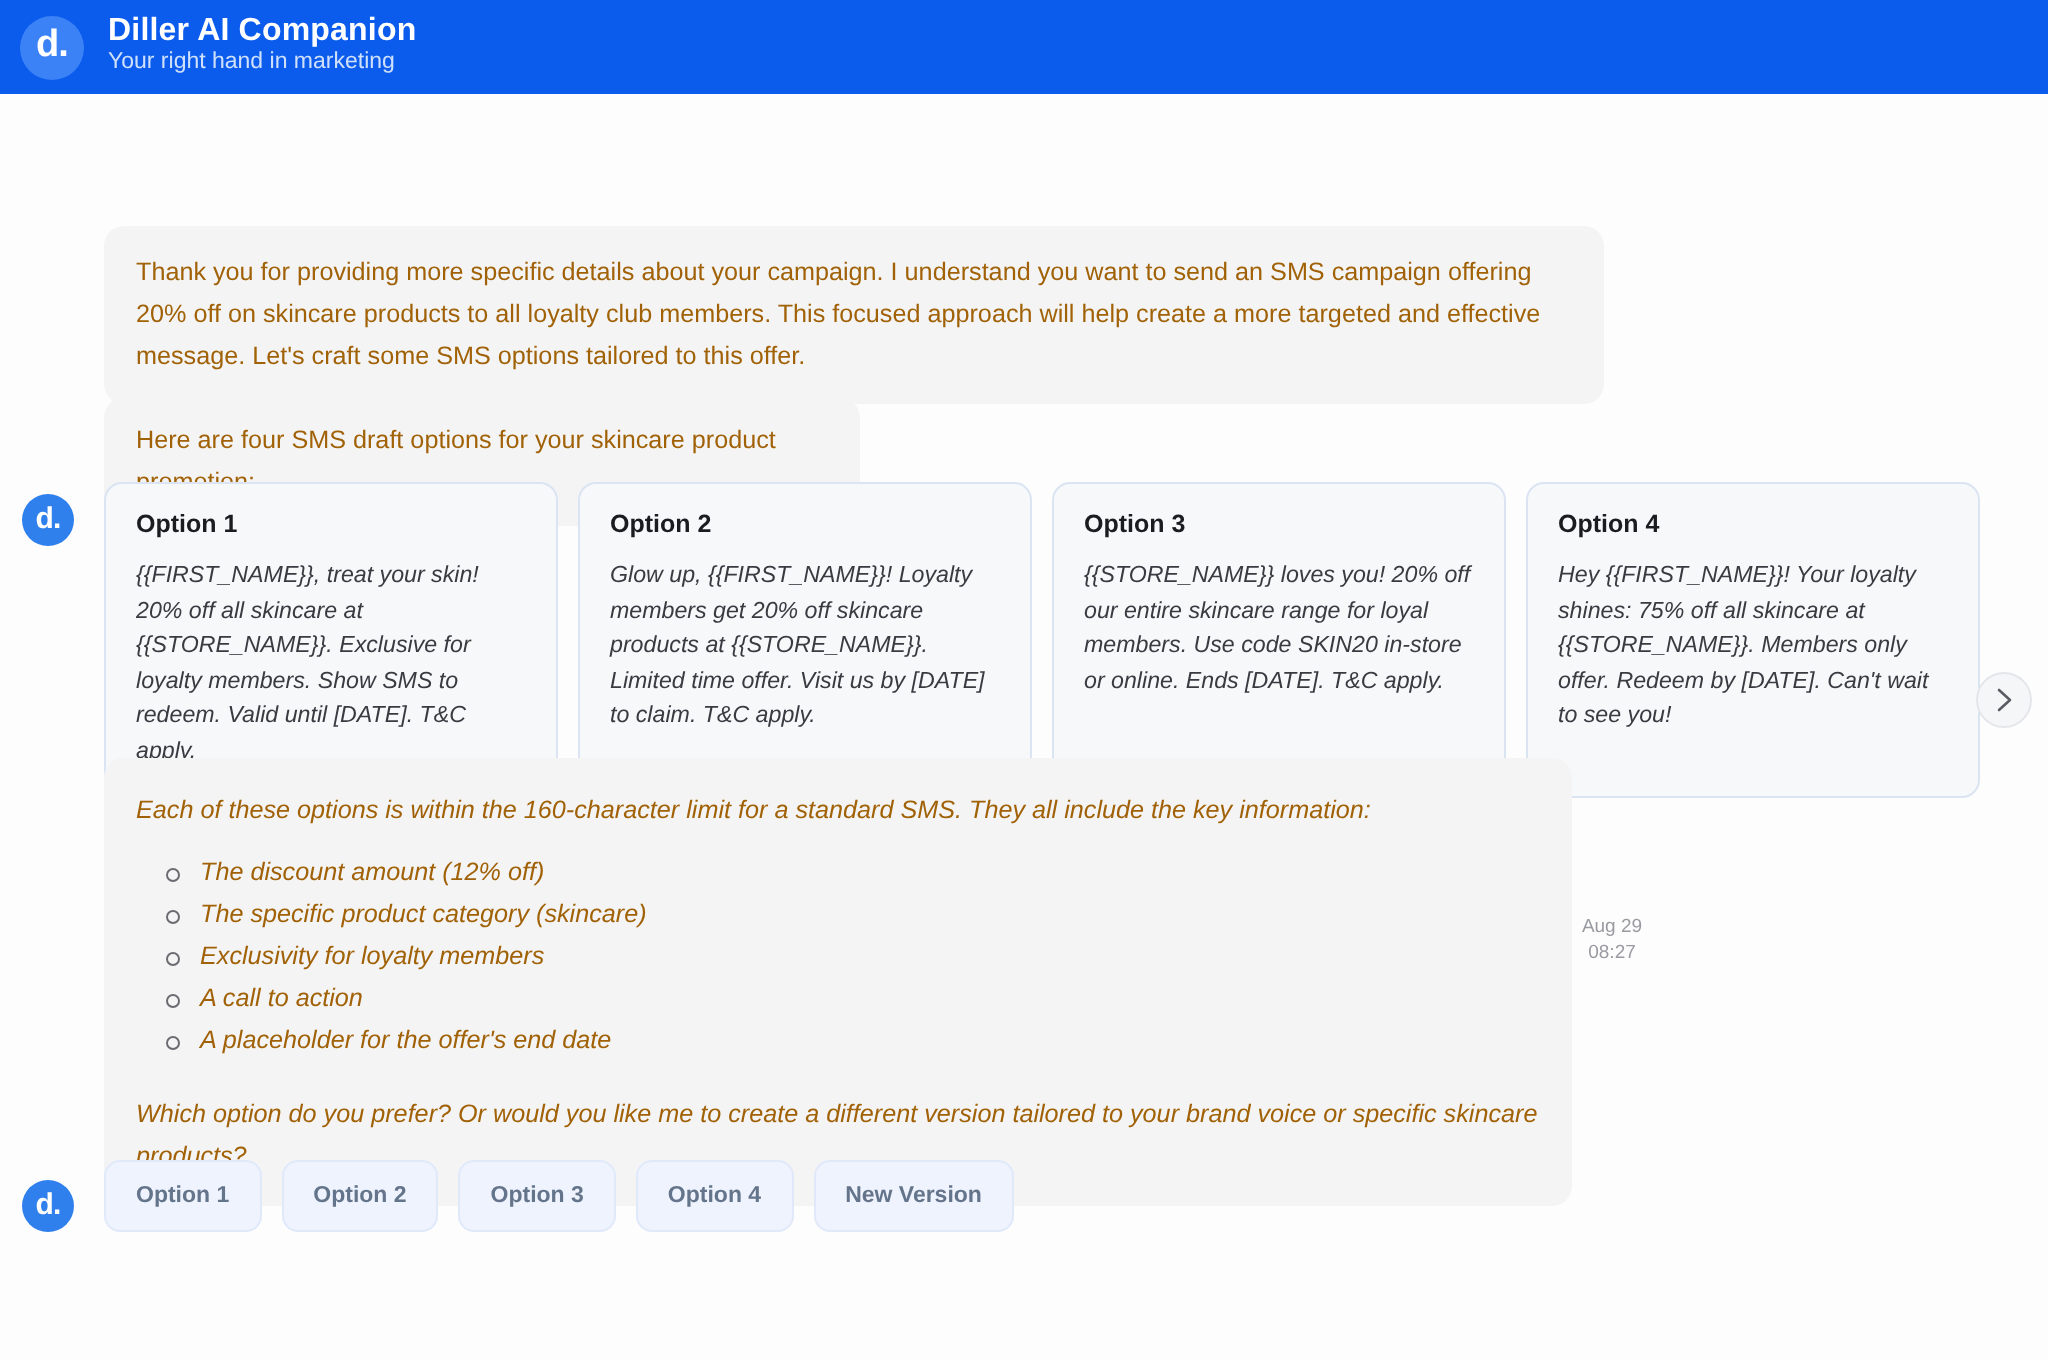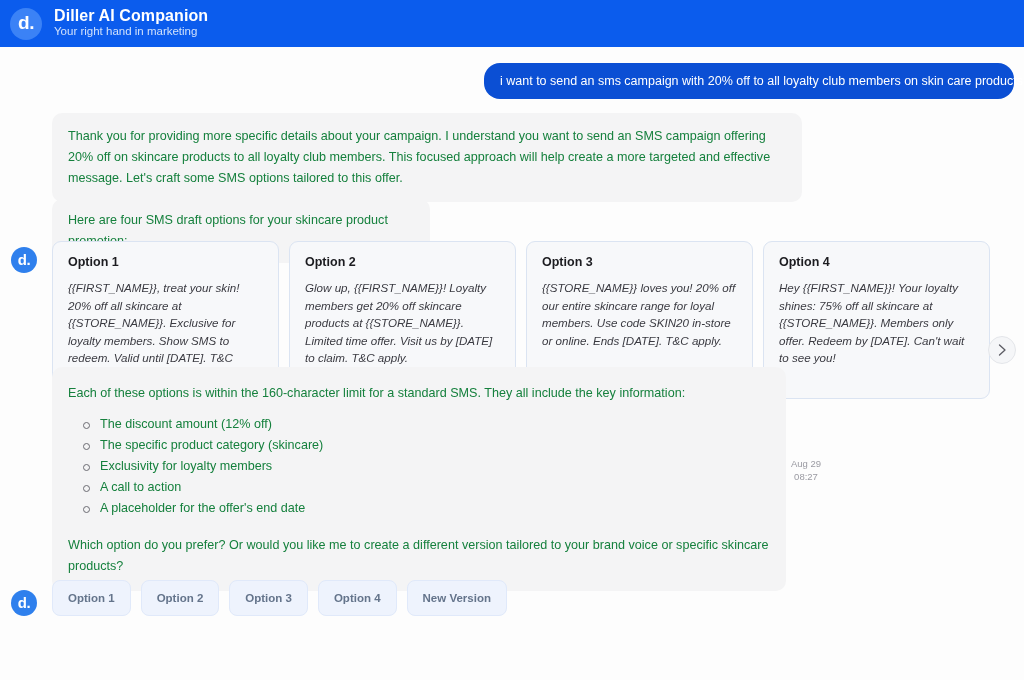--- a/index.html
+++ b/index.html
@@ -56,28 +56,28 @@
     padding: 10px 16px;
     font-size: 12.5px; line-height: 16px;
     font-weight: 500;
     max-width: 530px;
     white-space: nowrap;
   }
 
   .bubble-bot {
     position: absolute;
     background: #f4f4f5;
-    color: #15803d;
+    color: #a16207;
     border-radius: 10px;
     padding: 13px 16px;
     font-size: 12.6px; line-height: 21px;
   }
   #bot-intro { left: 52px; top: 66px; width: 750px; }
   #bot-lead  { left: 52px; top: 152px; width: 378px; padding: 11px 16px; }
-  #bot-summary { left: 52px; top: 320px; width: 734px; padding: 16px 16px 14px 16px; }
+  #bot-summary { left: 52px; top: 332px; width: 734px; padding: 16px 16px 14px 16px; font-style: italic; }
 
   .summary-intro { margin: 0 0 8px 0; }
   .summary-list { list-style: none; margin: 10px 0 16px 0; padding: 0 0 0 14px; }
   .summary-list li {
     position: relative; padding-left: 18px;
     margin: 0 0 0 0; height: 21px; line-height: 21px; font-size: 12.6px;
   }
   .summary-list li::before {
     content: ""; position: absolute; left: 1px; top: 8px;
     width: 5px; height: 5px; border-radius: 50%;
@@ -163,21 +163,20 @@
       <span class="logo-mark">d.</span>
     </div>
     <div class="header-text">
       <div class="header-title">Diller AI Companion</div>
       <div class="header-sub">Your right hand in marketing</div>
     </div>
   </div>
 
   <div class="chat">
 
-    <div class="bubble-user">i want to send an sms campaign with 20% off to all loyalty club members on skin care products</div>
 
     <div class="bubble-bot" id="bot-intro">Thank you for providing more specific details about your campaign. I understand you want to send an SMS campaign offering 20% off on skincare products to all loyalty club members. This focused approach will help create a more targeted and effective message. Let's craft some SMS options tailored to this offer.</div>
 
     <div class="bubble-bot" id="bot-lead">Here are four SMS draft options for your skincare product promotion:</div>
 
     <div class="avatar" id="avatar-options">
       <span class="mark">d.</span>
     </div>
 
     <div class="cards-row">

